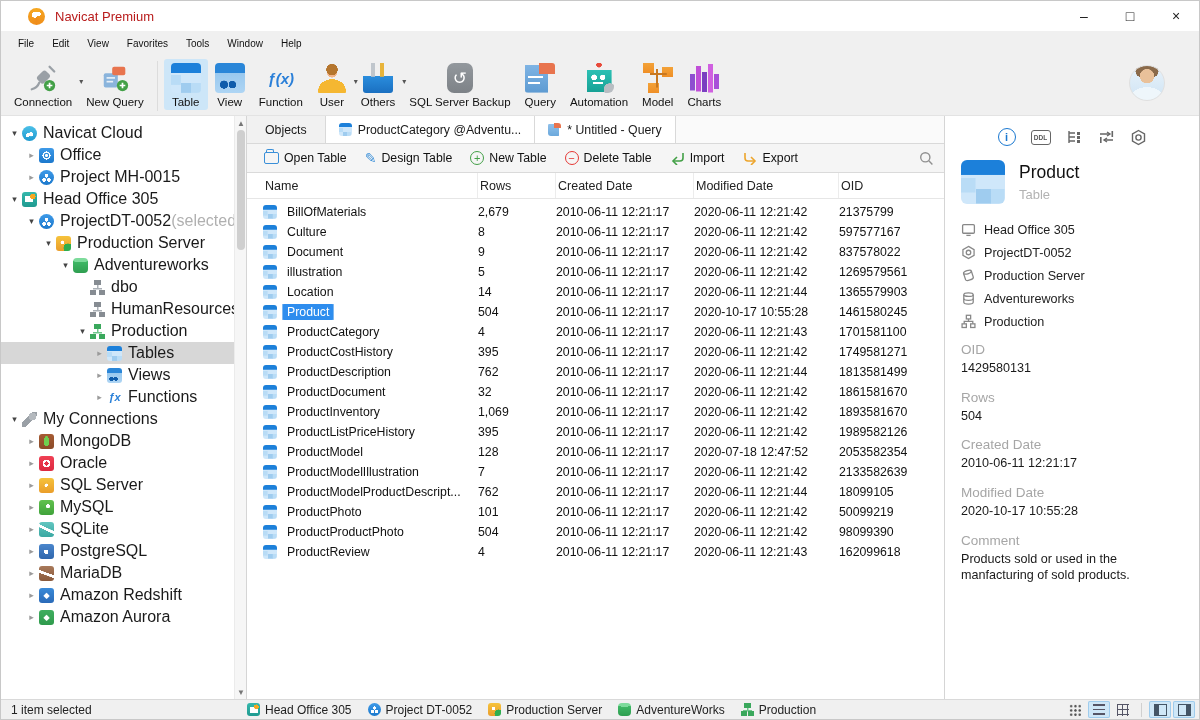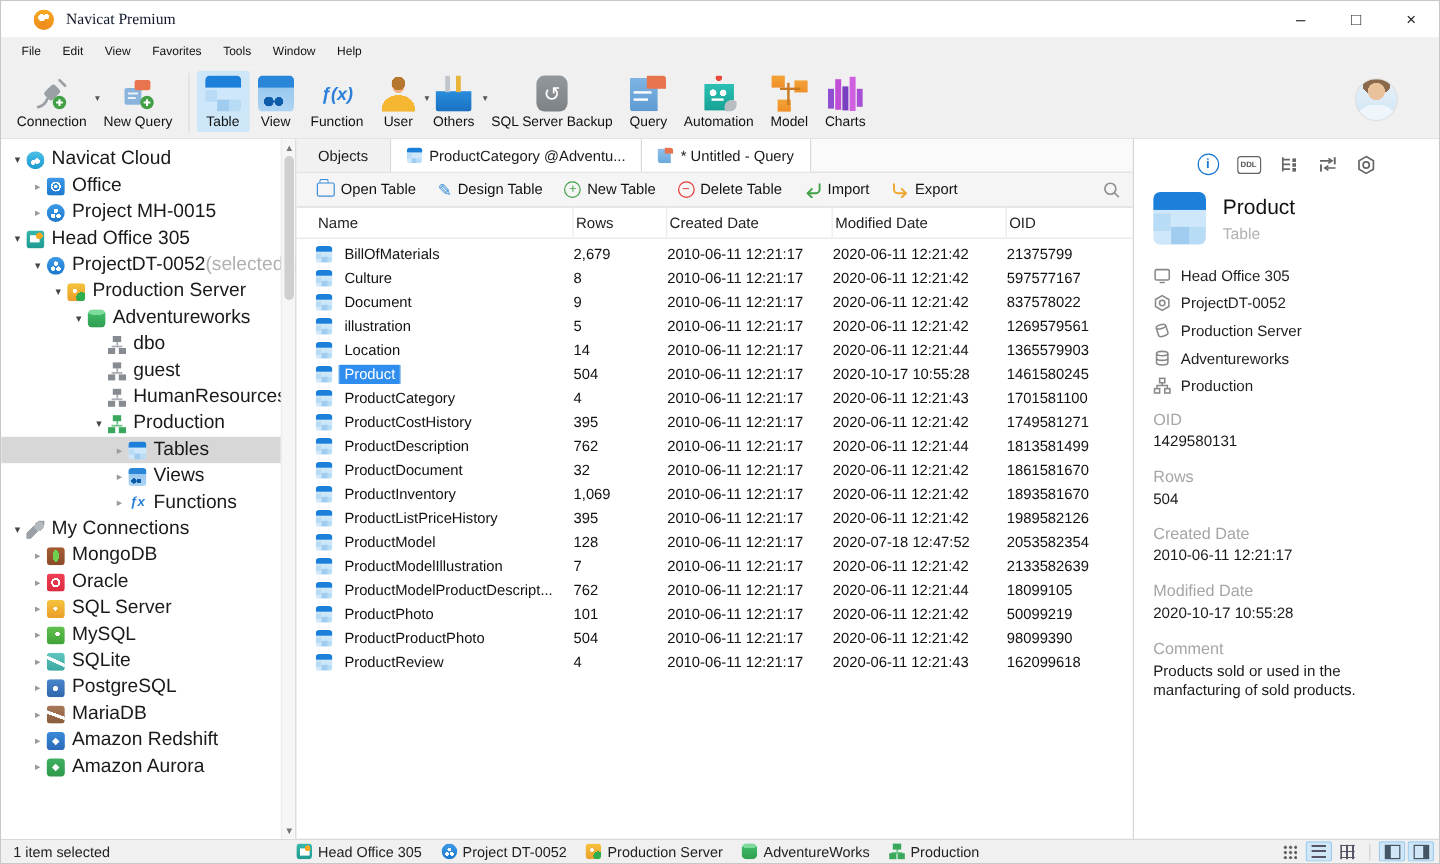--- a/index.html
+++ b/index.html
@@ -6,21 +6,21 @@
   html,body { width:1200px; height:720px; overflow:hidden; }
   body { font-family:"Liberation Sans", sans-serif; font-size:13px; color:#1a1a1a; background:#fff; }
   .app { width:1200px; height:720px; display:flex; flex-direction:column; border:1px solid #c8c8c8; }
 
   
   .titlebar { height:30px; background:#fff; display:flex; align-items:center; flex:0 0 auto; }
   .nv-logo { width:17px; height:17px; margin-left:27px; border-radius:50%;
     background: radial-gradient(circle at 40% 40%, #fff 0 20%, transparent 21%),
                 radial-gradient(circle at 63% 35%, #fff 0 14%, transparent 15%),
                 conic-gradient(#f6a821, #ef8c1a, #f6a821); }
-  .titlebar .title { margin-left:10px; font-size:13px; color:#0f172a;font-family:Liberation Serif, serif; }
+  .titlebar .title { margin-left:10px; font-size:13px; color:#b91c1c; }
   .wincontrols { margin-left:auto; display:flex; height:30px; }
   .wc { width:46px; display:flex; align-items:center; justify-content:center; font-size:14px; color:#222; }
 
   
   .menubar { height:25px; background:#f0f0f0; display:flex; align-items:center; padding-left:8px; flex:0 0 auto; }
   .menu-item { padding:3px 9px; font-size:10px; color:#111; }
 
   
   .toolbar { height:60px; background:#f0f0f0; display:flex; align-items:flex-start; padding:3px 6px 0 6px; flex:0 0 auto; border-bottom:1px solid #e3e3e3; }
   .tbtn { display:flex; flex-direction:column; align-items:center; padding:4px 7px 2px 7px; border-radius:3px; position:relative; }
@@ -408,27 +408,20 @@
           </div>
 
           <div class="trow">
             <span class="pad" style="display: inline-block; flex: 0 0 auto; width: 74px;"></span>
             <span class="chev chev-none"></span>
             <span class="ic ic-schema"></span>
             <span class="tlabel">dbo</span>
             <span class="tsuffix"></span>
           </div>
 
-          <div class="trow">
-            <span class="pad" style="display: inline-block; flex: 0 0 auto; width: 74px;"></span>
-            <span class="chev chev-none"></span>
-            <span class="ic ic-schema"></span>
-            <span class="tlabel">guest</span>
-            <span class="tsuffix"></span>
-          </div>
 
           <div class="trow">
             <span class="pad" style="display: inline-block; flex: 0 0 auto; width: 74px;"></span>
             <span class="chev chev-none"></span>
             <span class="ic ic-schema"></span>
             <span class="tlabel">HumanResources</span>
             <span class="tsuffix"></span>
           </div>
 
           <div class="trow">

